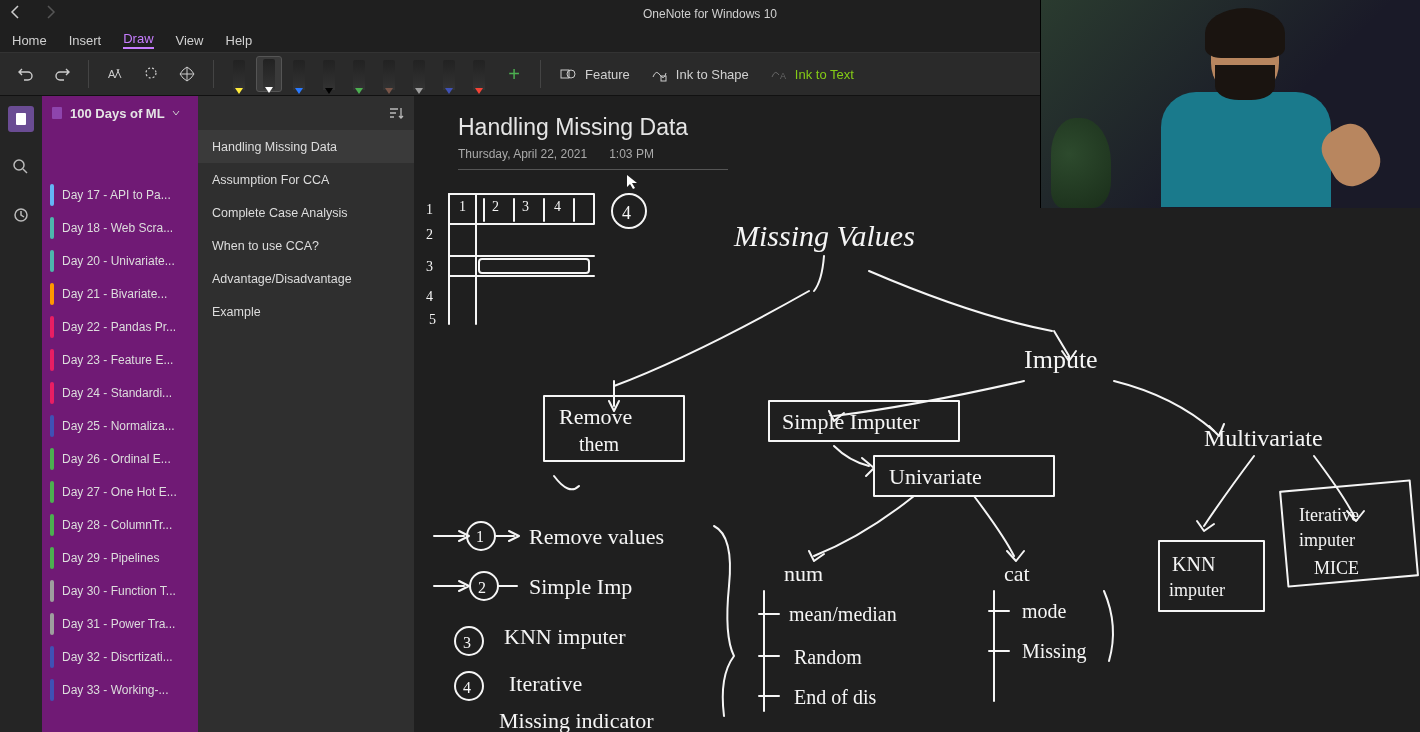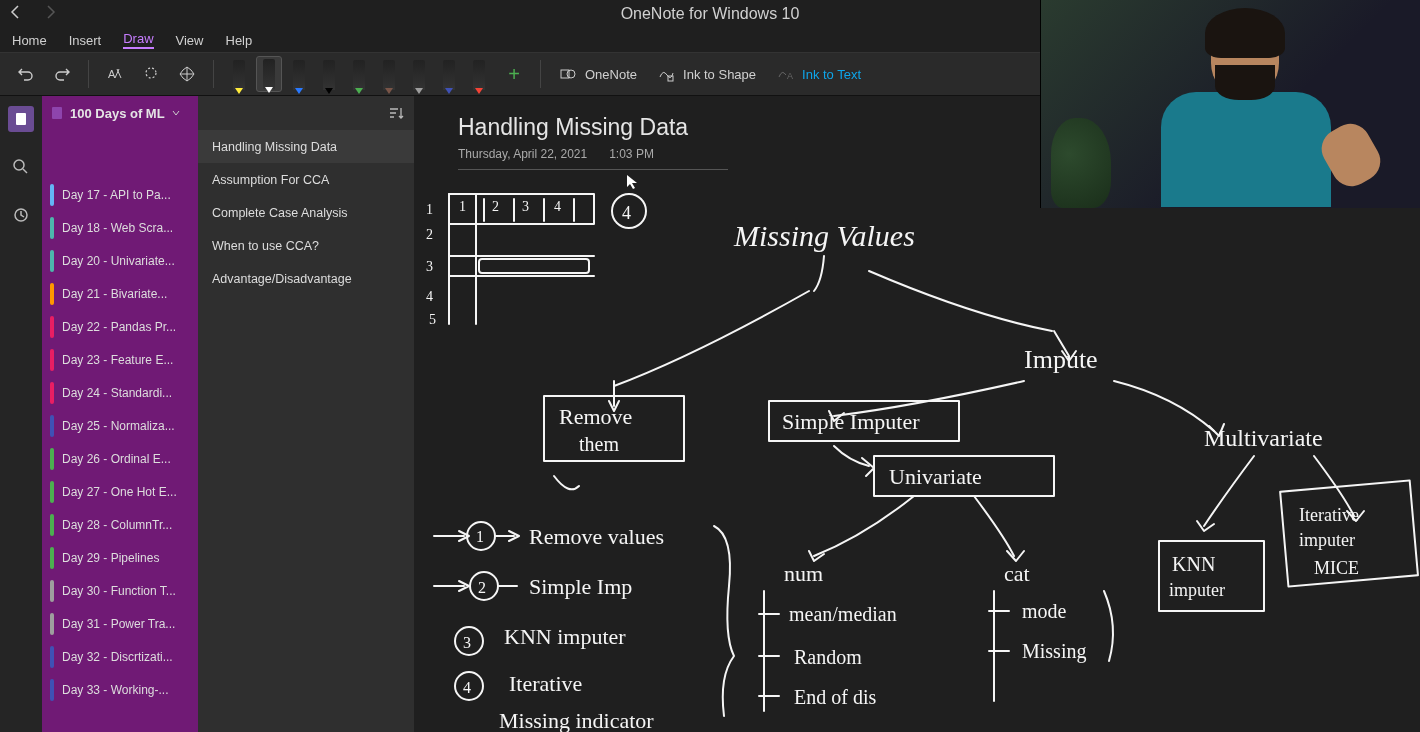--- a/index.html
+++ b/index.html
@@ -18,21 +18,21 @@
     display: flex;
     align-items: center;
     padding: 0 8px;
     position: relative;
   }
   .titlebar .nav-arrows { display: flex; gap: 18px; align-items: center; }
   .titlebar .app-title {
     position: absolute;
     left: 50%;
     transform: translateX(-50%);
-    font-size: 16px;
+    font-size: 12px;
     color: #d0d0d0;
   }
   .menubar {
     height: 24px;
     display: flex;
     gap: 22px;
     padding: 0 12px;
     align-items: center;
     font-size: 13px;
   }
@@ -360,35 +360,35 @@
         </div>
       </div>
     </div>
   <div class="tool-btn" style="color:#4caf50;font-size:20px;">+</div>
   <div class="divider"></div>
   <div class="tool-group">
     <svg width="18" height="18" viewBox="0 0 18 18">
         <rect x="2" y="5" width="8" height="8" stroke="#ccc" fill="none"></rect>
         <circle cx="12" cy="9" r="4" stroke="#ccc" fill="none"></circle>
       </svg>
-    <span class="toolbar-label">OneNote</span>
+    <span class="toolbar-label">Feature</span>
   </div>
   <div class="tool-group">
     <svg width="18" height="18" viewBox="0 0 18 18">
         <path d="M3 12 Q6 4 10 10 T16 8" stroke="#ccc" fill="none"></path>
         <rect x="11" y="11" width="5" height="5" stroke="#ccc" fill="none"></rect>
       </svg>
     <span class="toolbar-label">Ink to Shape</span>
   </div>
   <div class="tool-group disabled">
     <svg width="18" height="18" viewBox="0 0 18 18">
         <path d="M3 12 Q6 4 10 10" stroke="#666" fill="none"></path>
         <text x="11" y="14" font-size="9" fill="#666">A</text>
       </svg>
-    <span class="toolbar-label" style="color:#0ea5e9">Ink to Text</span>
+    <span class="toolbar-label" style="color:#84cc16">Ink to Text</span>
   </div>
 </div>
 
 <div class="content">
   <div class="rail">
     <div class="rail-btn" style="background:#6a4c93;border-radius:3px;">
       <svg width="16" height="16" viewBox="0 0 16 16">
           <rect x="3" y="2" width="10" height="12" rx="1" fill="#fff"></rect>
         </svg>
     </div>
@@ -489,20 +489,21 @@
       <svg width="16" height="16" viewBox="0 0 16 16">
           <path d="M2 4 H10 M2 8 H8 M2 12 H6 M13 3 V13 M11 11 L13 13 L15 11" stroke="#bbb" stroke-width="1.3" fill="none"></path>
         </svg>
     </div>
     <div id="pages-list">
         <div class="page-item selected">Handling Missing Data</div>
         <div class="page-item">Assumption For CCA</div>
         <div class="page-item">Complete Case Analysis</div>
         <div class="page-item">When to use CCA?</div>
         <div class="page-item">Advantage/Disadvantage</div>
+        <div class="page-item">Example</div>
       </div>
   </div>
 
   <div class="canvas">
     <div class="page-title-area">
       <div class="page-title">Handling Missing Data</div>
       <div class="page-meta">
         <span>Thursday, April 22, 2021</span>
         <span>1:03 PM</span>
       </div>

